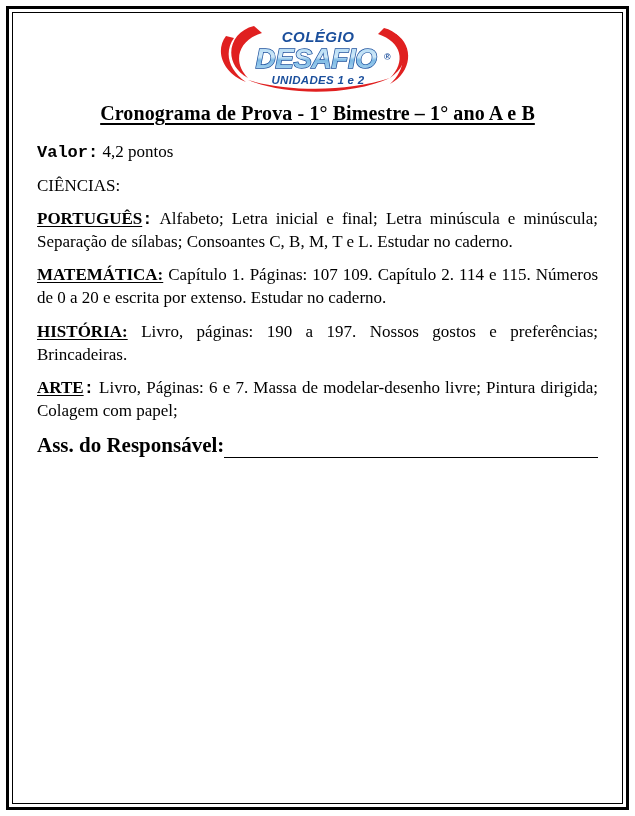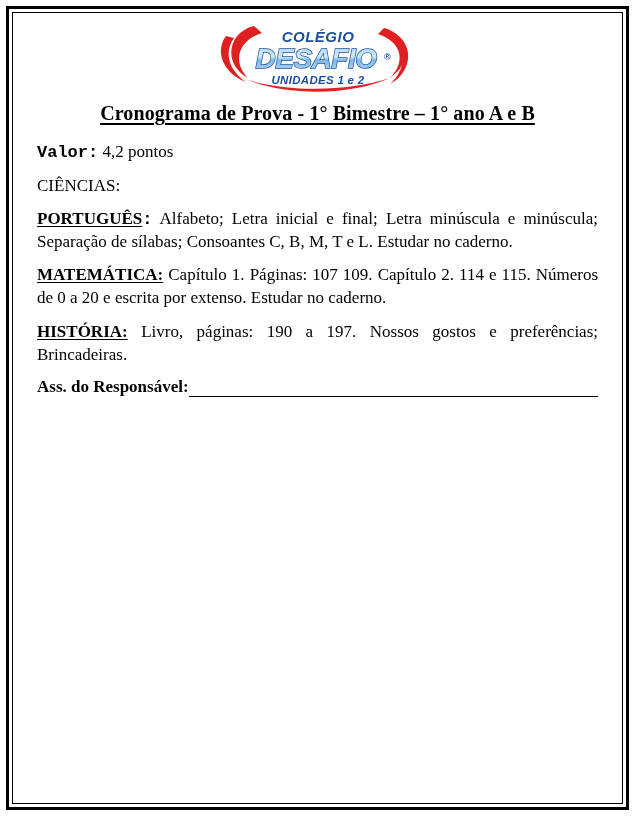--- a/index.html
+++ b/index.html
@@ -88,21 +88,21 @@
   .para.plain { text-align: left; }
   .lbl-bold { font-weight: bold; font-family: Liberation Mono, monospace; }
   .lbl-bold-ul {
     font-weight: bold;
     text-decoration: underline;
     text-underline-offset: 2px;
   }
 
   
   .sig-row {
-    font-size: 17px;
+    font-size: 21px;
     display: flex;
     align-items: flex-end;
     white-space: nowrap;
   }
   .sig-label { font-weight: bold; }
   .sig-line {
     flex: 1;
     border-bottom: 1.6px solid #000;
     height: 14px;
     margin-left: 0px;
@@ -164,20 +164,23 @@
     </p>
 
 
     <p class="para">
       <span class="lbl-bold-ul">HISTÓRIA:</span><span class="lbl-bold"></span><span> </span><span>Livro, páginas: 190 a 197. Nossos gostos e preferências; Brincadeiras.</span>
     </p>
 
 
 
 
+    <p class="para">
+      <span class="lbl-bold-ul">ARTE</span><span class="lbl-bold">:</span><span> </span><span>Livro, Páginas: 6 e 7. Massa de modelar-desenho livre; Pintura dirigida; Colagem com papel;</span>
+    </p>
 
 
     <div class="sig-row">
       <span class="sig-label">Ass. do Responsável:</span>
       <span class="sig-line"></span>
     </div>
 
   </div>
 </div>
 

